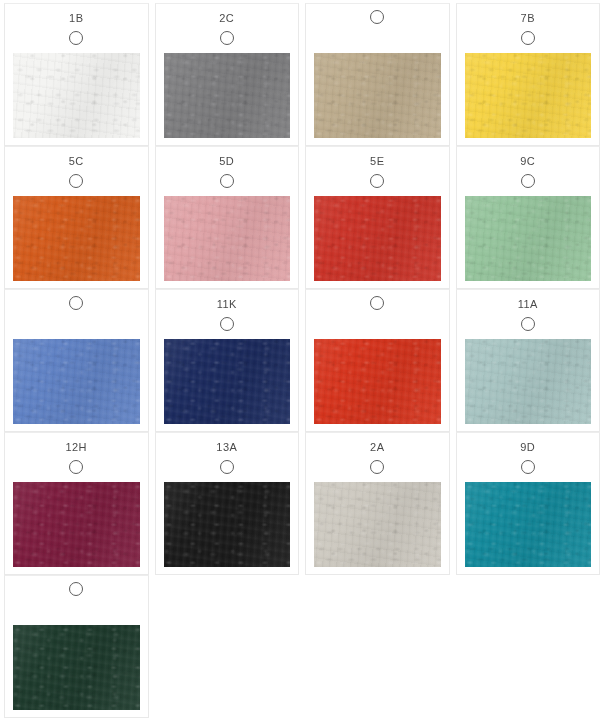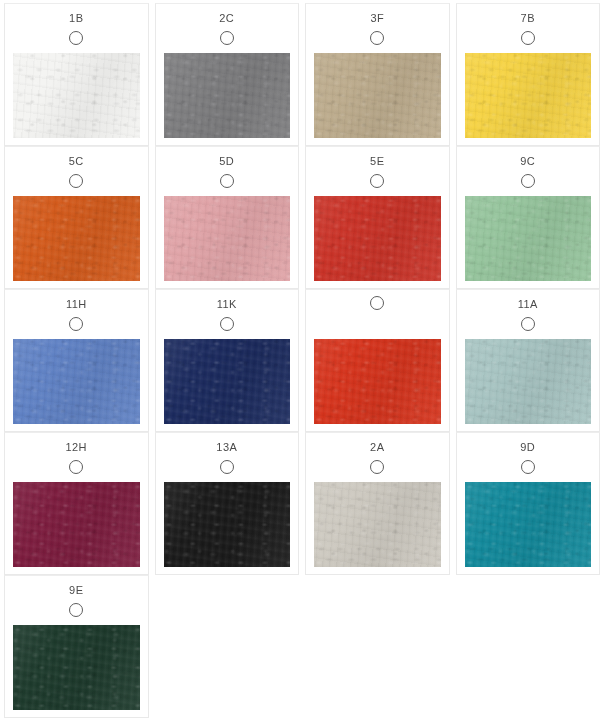--- a/index.html
+++ b/index.html
@@ -108,21 +108,20 @@
       <div class="color-swatch" style="background-color: rgb(244, 244, 242);"></div>
     </div>
     <div class="swatch-card">
       <div class="card-code">2C</div>
       <div class="radio-wrap">
         <span class="radio-circle"></span>
       </div>
       <div class="color-swatch" style="background-color: rgb(124, 124, 126);"></div>
     </div>
     <div class="swatch-card">
-      <div class="card-code">3F</div>
       <div class="radio-wrap">
         <span class="radio-circle"></span>
       </div>
       <div class="color-swatch" style="background-color: rgb(188, 171, 140);"></div>
     </div>
     <div class="swatch-card">
       <div class="card-code">7B</div>
       <div class="radio-wrap">
         <span class="radio-circle"></span>
       </div>
@@ -150,21 +149,20 @@
       <div class="color-swatch" style="background-color: rgb(201, 50, 39);"></div>
     </div>
     <div class="swatch-card">
       <div class="card-code">9C</div>
       <div class="radio-wrap">
         <span class="radio-circle"></span>
       </div>
       <div class="color-swatch" style="background-color: rgb(149, 196, 156);"></div>
     </div>
     <div class="swatch-card">
-      <div class="card-code">11H</div>
       <div class="radio-wrap">
         <span class="radio-circle"></span>
       </div>
       <div class="color-swatch" style="background-color: rgb(95, 129, 196);"></div>
     </div>
     <div class="swatch-card">
       <div class="card-code">11K</div>
       <div class="radio-wrap">
         <span class="radio-circle"></span>
       </div>
@@ -205,19 +203,18 @@
       <div class="color-swatch" style="background-color: rgb(205, 201, 192);"></div>
     </div>
     <div class="swatch-card">
       <div class="card-code">9D</div>
       <div class="radio-wrap">
         <span class="radio-circle"></span>
       </div>
       <div class="color-swatch" style="background-color: rgb(18, 137, 155);"></div>
     </div>
     <div class="swatch-card">
-      <div class="card-code">9E</div>
       <div class="radio-wrap">
         <span class="radio-circle"></span>
       </div>
       <div class="color-swatch" style="background-color: rgb(29, 58, 44);"></div>
     </div>
   </div>
 
 </body></html>

